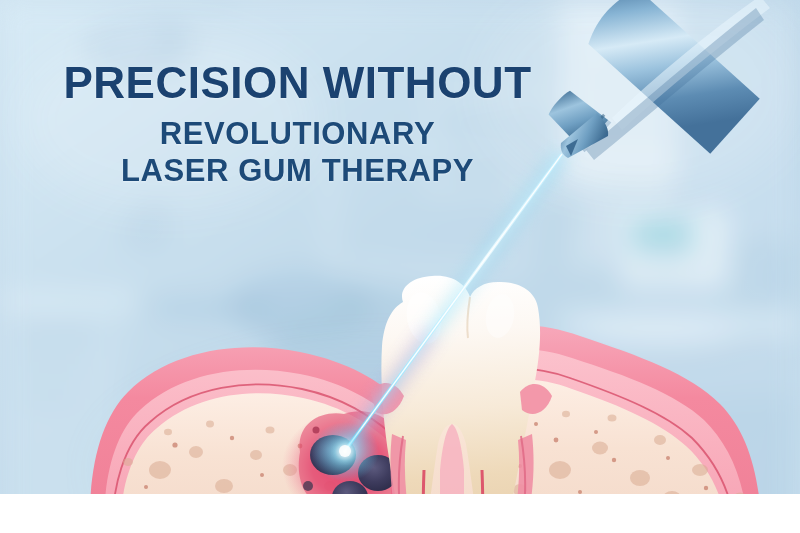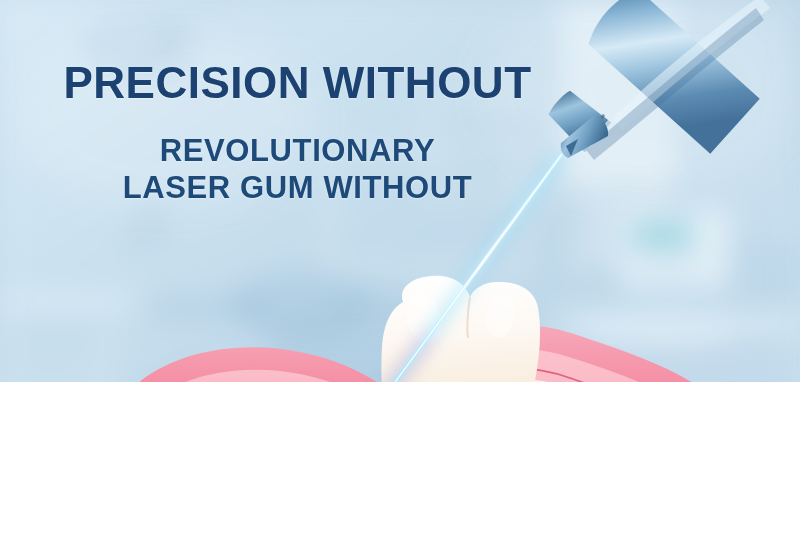--- a/index.html
+++ b/index.html
@@ -1,32 +1,32 @@
 <!DOCTYPE html>
 <html><head>
 <meta charset="utf-8">
 <style>
   html,body{margin:0;padding:0;background:#fff;}
   #stage{
-    position:relative;width:800px;height:382px;overflow:hidden;
+    position:relative;width:800px;height:494px;overflow:hidden;
     font-family:"Liberation Sans",sans-serif;
     background:linear-gradient(135deg,#cfe3f0 0%,#c2d9ea 40%,#bcd6e8 70%,#c9e0ef 100%);
   }
   
   .bgwrap{position:absolute;inset:0;filter:blur(14px);opacity:.9;}
   .bg2{position:absolute;inset:0;filter:blur(22px);opacity:.75;}
   
   .textblock{position:absolute;left:0;top:60px;width:595px;text-align:center;z-index:40;}
   .h1{
     font-size:44px;line-height:45px;font-weight:700;letter-spacing:.5px;
     color:#1b4270;margin:0;text-shadow:0 1px 2px rgba(255,255,255,.45);
   }
   .h2{
     font-size:31px;line-height:37px;font-weight:700;letter-spacing:.6px;
-    color:#1d4a78;margin:27px 0 0 0;text-shadow:0 1px 2px rgba(255,255,255,.4);
+    color:#1d4a78;margin:10px 0 0 0;text-shadow:0 1px 2px rgba(255,255,255,.4);
   }
   
   #anat{position:absolute;left:0;top:0;width:800px;height:533px;z-index:20;}
   #laser{position:absolute;left:0;top:0;width:800px;height:533px;z-index:30;}
   #hand{position:absolute;left:0;top:0;width:800px;height:533px;z-index:32;}
 </style>
 </head>
 <body>
 
 <div id="stage">
@@ -95,21 +95,21 @@
       <ellipse cx="400" cy="470" rx="300" ry="120" fill="#a7c8de" opacity=".18"></ellipse>
     </svg>
   </div>
 
   <div class="textblock">
     <h1 class="h1">
       <span>PRECISION WITHOUT</span><br>
     </h1>
     <h2 class="h2">
       <span>REVOLUTIONARY</span><br>
-      <span>LASER GUM WITHOUT</span>
+      <span>LASER GUM THERAPY</span>
     </h2>
   </div>
 
   <svg id="anat" viewBox="0 0 800 533">
     <defs>
       <linearGradient id="gumOuter" x1="0" y1="0" x2="0" y2="1">
         <stop offset="0%" stop-color="#f7a8ba"></stop>
         <stop offset="35%" stop-color="#f4899f"></stop>
         <stop offset="100%" stop-color="#ef7f96"></stop>
       </linearGradient>

